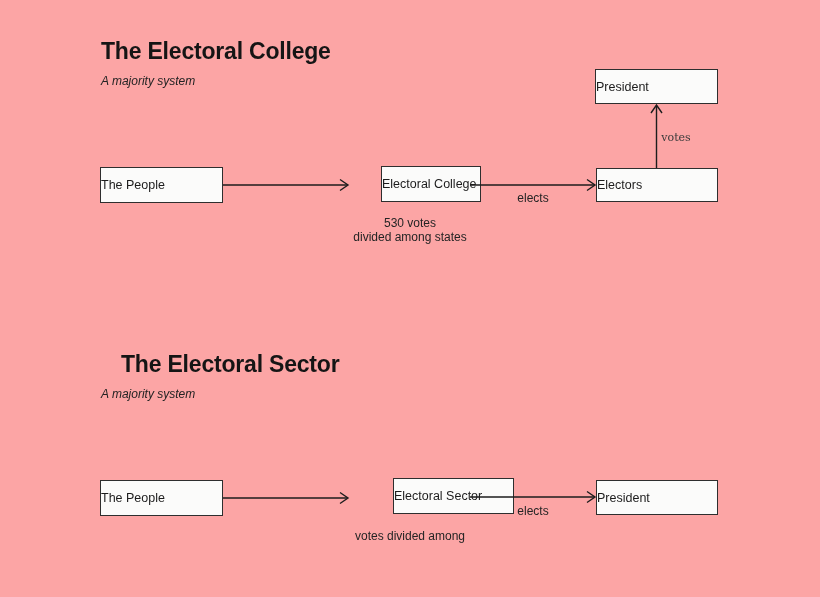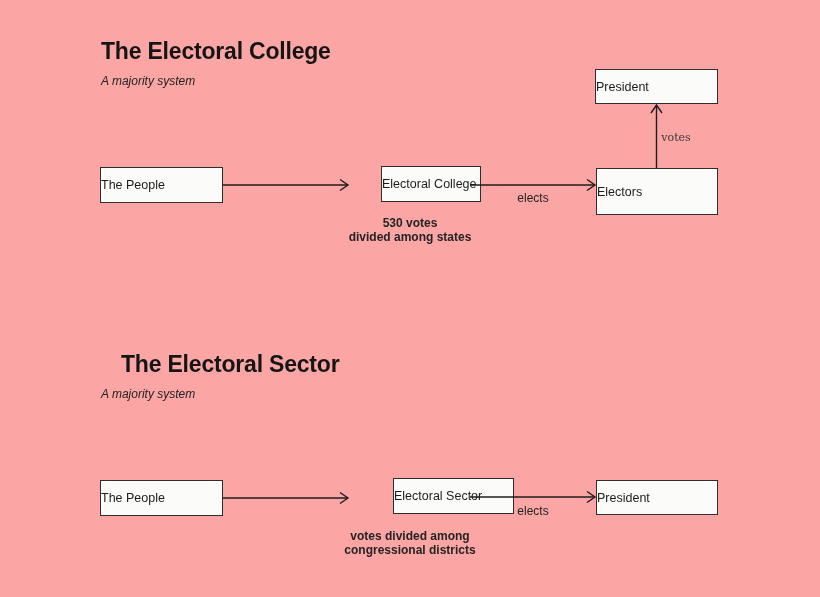--- a/index.html
+++ b/index.html
@@ -43,21 +43,21 @@
   }
   .edge-label.serif{
     font-family:"DejaVu Serif","Liberation Serif",serif;
     font-size:11px;color:#3a3a3a;
   }
   .caption{
     position:absolute;
     width:240px;
     transform:translateX(-50%);
     text-align:center;
-    font-size:12px;line-height:14px;color:#242424;font-weight:bold;
+    font-size:12px;line-height:14px;color:#242424;
   }
   .arrow-layer{
     position:absolute;left:0;top:0;width:820px;height:597px;
     pointer-events:none;
   }
   .arrow-layer line, .arrow-layer polyline{
     stroke:#1d1d1d;stroke-width:1.4;fill:none;
   }
 </style>
 </head>
@@ -69,21 +69,21 @@
   <div class="diagram-subtitle" style="top:74px;">A majority system</div>
 
   <div class="node-box" style="left:100px;top:167px;width:123px;height:36px;">
     <span>The People</span>
   </div>
 
   <div class="node-box" style="left:349px;top:166px;width:100px;height:36px;margin-left:32px;">
     <span>Electoral College</span>
   </div>
 
-  <div class="node-box" style="left:596px;top:168px;width:122px;height:47px;">
+  <div class="node-box" style="left:596px;top:168px;width:122px;height:34px;">
     <span>Electors</span>
   </div>
 
   <div class="node-box" style="left:595px;top:69px;width:123px;height:35px;">
     <span>President</span>
   </div>
 
   <div class="edge-label" style="left:533px;top:191px;">elects</div>
 
   <div class="edge-label serif" style="left:676px;top:131px;">votes</div>
@@ -105,21 +105,20 @@
   </div>
 
   <div class="node-box" style="left:596px;top:480px;width:122px;height:35px;">
     <span>President</span>
   </div>
 
   <div class="edge-label" style="left:533px;top:504px;">elects</div>
 
   <div class="caption" style="left:410px;top:529px;">
     <div>votes divided among</div>
-    <div>congressional districts</div>
   </div>
 
   <svg class="arrow-layer" viewBox="0 0 820 597" xmlns="http://www.w3.org/2000/svg">
 
     <g>
       <line x1="223" y1="185" x2="347" y2="185"></line>
       <polyline points="340,179.5 348,185 340,190.5"></polyline>
     </g>
 
     <g>

